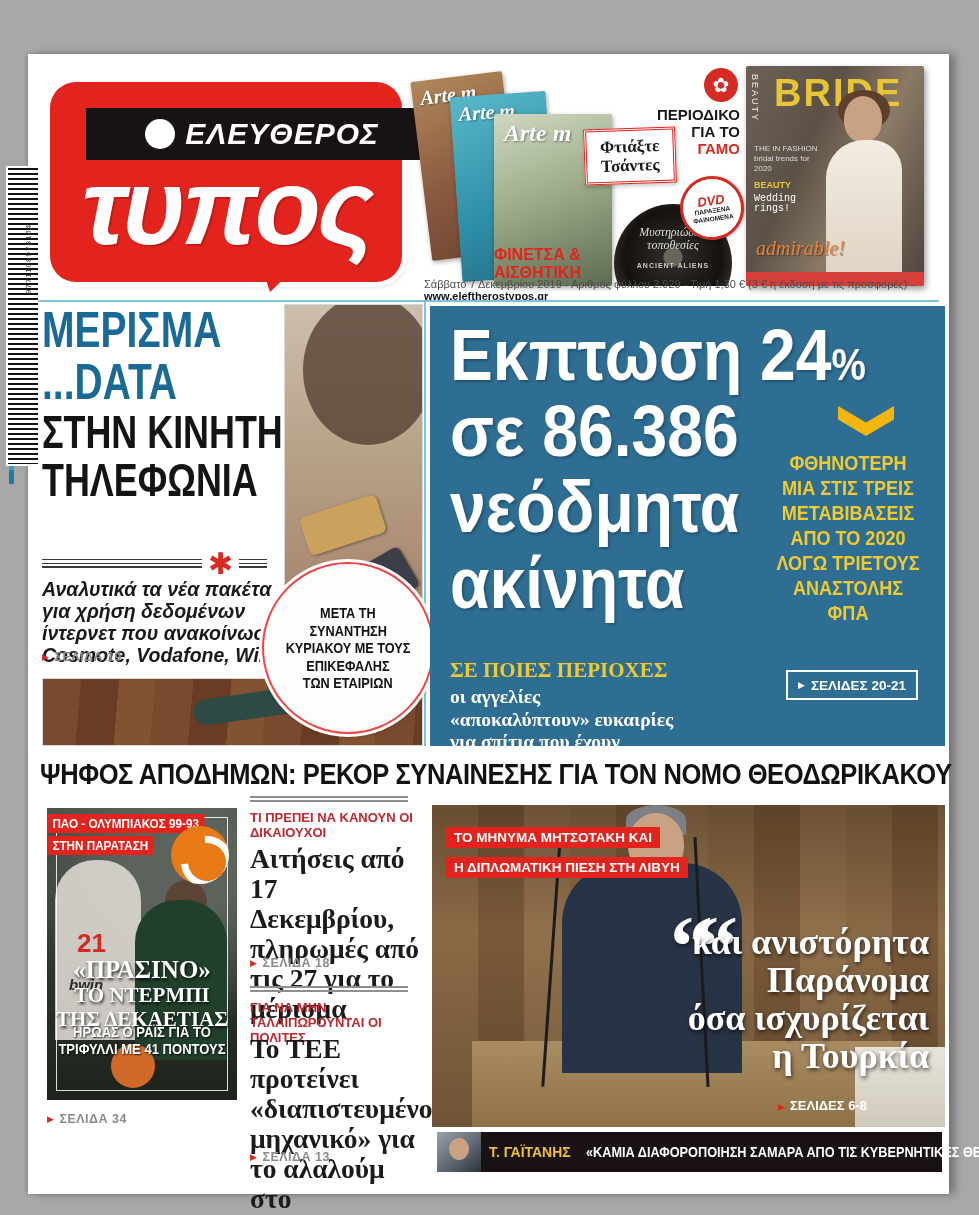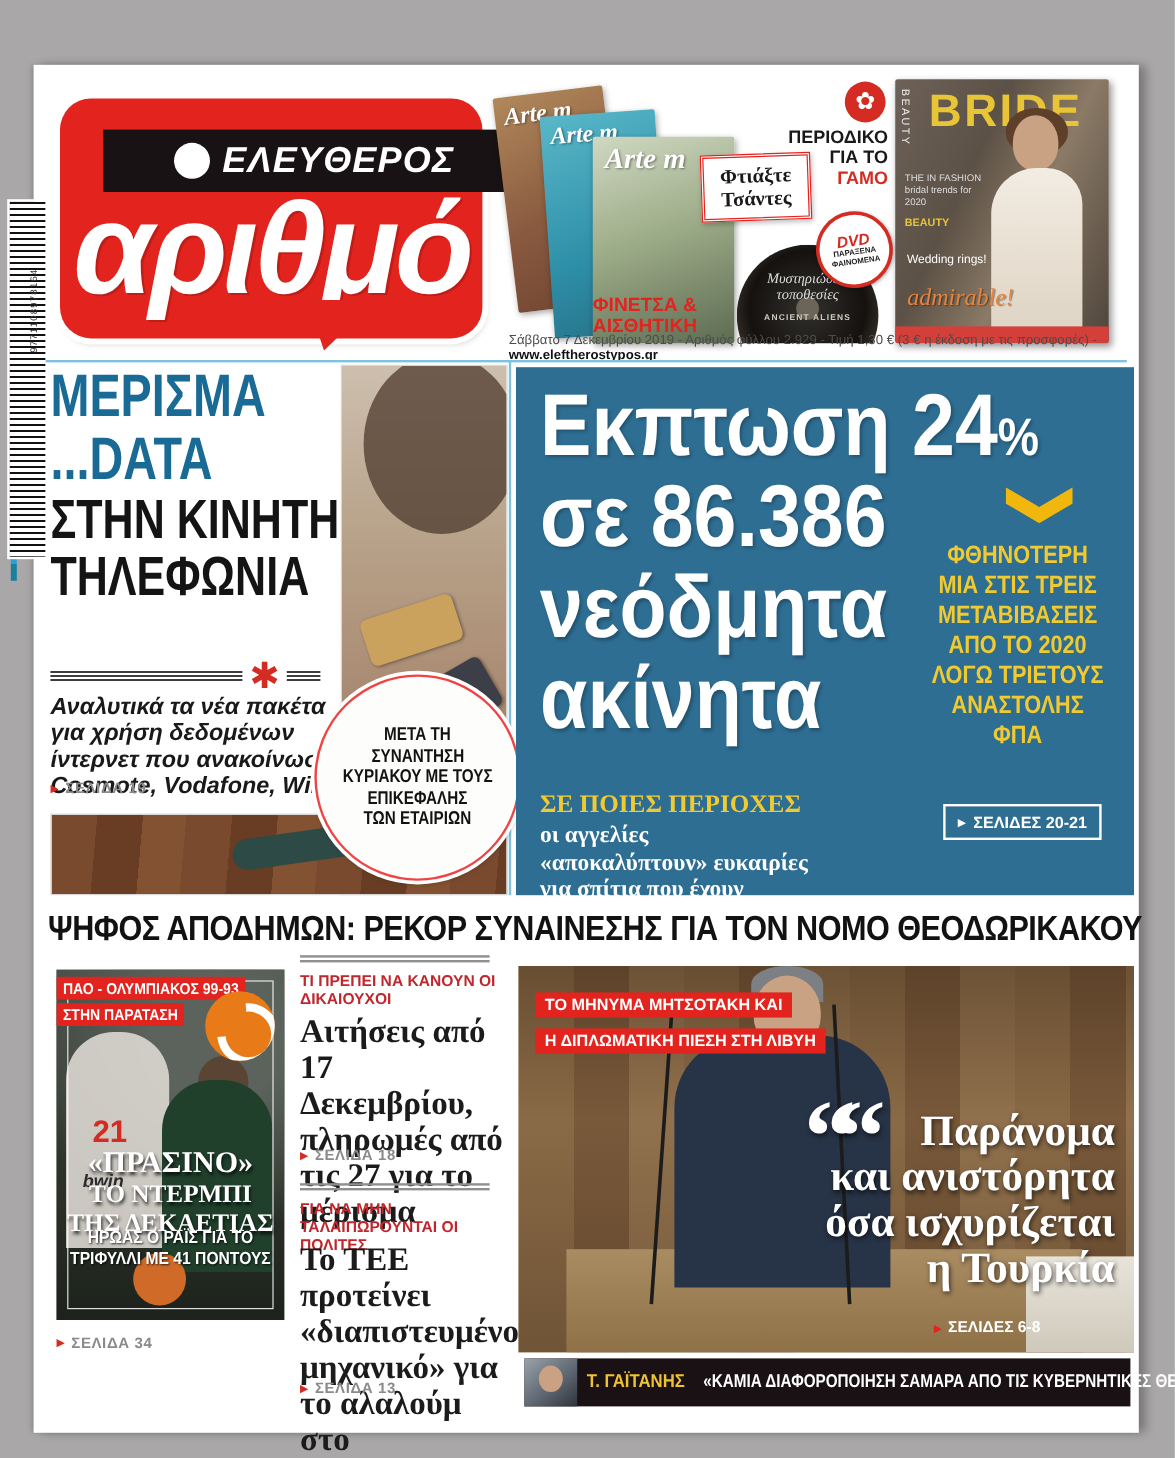--- a/index.html
+++ b/index.html
@@ -46,21 +46,21 @@
   .dvd-sub{color:#1a1a1a;font-weight:700;font-size:6.5px;line-height:7.5px;}
   .flower{left:676px;top:14px;width:34px;height:34px;border-radius:50%;background:#d42b22;display:flex;align-items:center;justify-content:center;color:#fff;font-size:20px;line-height:20px;}
   .wed-kicker{left:608px;top:52px;width:104px;text-align:right;font-weight:800;font-size:15px;line-height:17px;color:#19191b;}
   .wed-red{color:#d42b22;}
   .bride{left:718px;top:12px;width:178px;height:220px;background:
          linear-gradient(115deg,#6e6258 0%,#5c5146 35%,#8a7a66 60%,#4e443c 100%);box-shadow:2px 3px 6px rgba(0,0,0,.4);}
   .bride-title{position:absolute;left:28px;top:6px;color:#e8c437;font-size:38px;font-weight:800;letter-spacing:2px;}
   .bride-vert{position:absolute;left:4px;top:8px;color:#eee;font-size:9px;letter-spacing:2px;writing-mode:vertical-rl;}
   .bride-lines{position:absolute;left:8px;top:78px;width:70px;color:#ddd;font-size:8px;line-height:10px;}
   .bride-beauty{color:#e8c437;font-weight:700;font-size:9px;margin-top:6px;}
-  .bride-rings{color:#fff;font-family:Liberation Sans, sans-serif;font-size:10px;margin-top:22px;text-align:center;}
+  .bride-rings{color:#fff;font-family:Liberation Mono, monospace;font-size:10px;margin-top:4px;}
   .bride-woman{position:absolute;right:14px;top:30px;width:90px;height:190px;}
   .bride-head{position:absolute;left:24px;top:0;width:38px;height:46px;border-radius:50% 50% 45% 45%;background:#c9a183;}
   .bride-hair{position:absolute;left:18px;top:-6px;width:52px;height:40px;border-radius:50%;background:#5d3f2a;}
   .bride-dress{position:absolute;left:6px;top:44px;width:76px;height:146px;border-radius:38px 30px 6px 6px;background:linear-gradient(#f3ece2,#ddd2c2);}
   .bride-script{position:absolute;left:10px;bottom:26px;color:#e8833c;font-family:"Liberation Serif","DejaVu Serif",serif;font-style:italic;font-size:20px;text-shadow:1px 1px 1px rgba(0,0,0,.4);}
   .bride-strip{position:absolute;left:0;bottom:0;width:100%;height:14px;background:#d43f3a;}
   
   .dateline{left:396px;top:224px;width:520px;font-size:11px;color:#4c4c4c;}
   .dateline b{color:#111;}
   .blue-hr{background:#7ec2dd;height:2px;}
@@ -162,21 +162,21 @@
 <div class="abs mark-blue"></div>
 <div class="abs mark-teal"></div>
 
 <div id="paper">
 
   <div class="abs logo">
     <div class="abs logo-band">
       <span class="logo-dot"></span>
       <span class="logo-kicker">ΕΛΕΥΘΕΡΟΣ</span>
     </div>
-    <div class="abs logo-title">αριθμό</div>
+    <div class="abs logo-title">τυπος</div>
   </div>
   <div class="abs logo-tail"></div>
   <div class="abs barcode"></div>
   <div class="abs barcode-num">9771108978164</div>
 
   <div class="abs mag arte-back1">
     <div class="script" style="font-size:20px;padding:6px 8px;">Arte m</div>
   </div>
   <div class="abs mag arte-back2">
     <div class="script" style="font-size:20px;padding:6px 8px;">Arte m</div>
@@ -332,22 +332,22 @@
     <div class="marble"></div>
     <div class="suit"></div>
     <div class="hair2"></div>
     <div class="head2"></div>
     <div class="mic" style="left:118px;transform:rotate(4deg);"></div>
     <div class="mic" style="left:268px;transform:rotate(-3deg);"></div>
     <div class="lib-label" style="left:14px;top:22px;">ΤΟ ΜΗΝΥΜΑ ΜΗΤΣΟΤΑΚΗ ΚΑΙ</div>
     <div class="lib-label" style="left:14px;top:52px;">Η ΔΙΠΛΩΜΑΤΙΚΗ ΠΙΕΣΗ ΣΤΗ ΛΙΒΥΗ</div>
     <div class="quote-marks"></div>
     <div class="quote">
+      <div>και ανιστόρητα</div>
       <div>Παράνομα</div>
-      <div>και ανιστόρητα</div>
       <div>όσα ισχυρίζεται</div>
       <div>η Τουρκία</div>
     </div>
     <div class="lib-ref">ΣΕΛΙΔΕΣ 6-8</div>
   </div>
 
   <div class="abs strip">
     <div class="strip-photo">
       <div class="strip-head"></div>
     </div>

